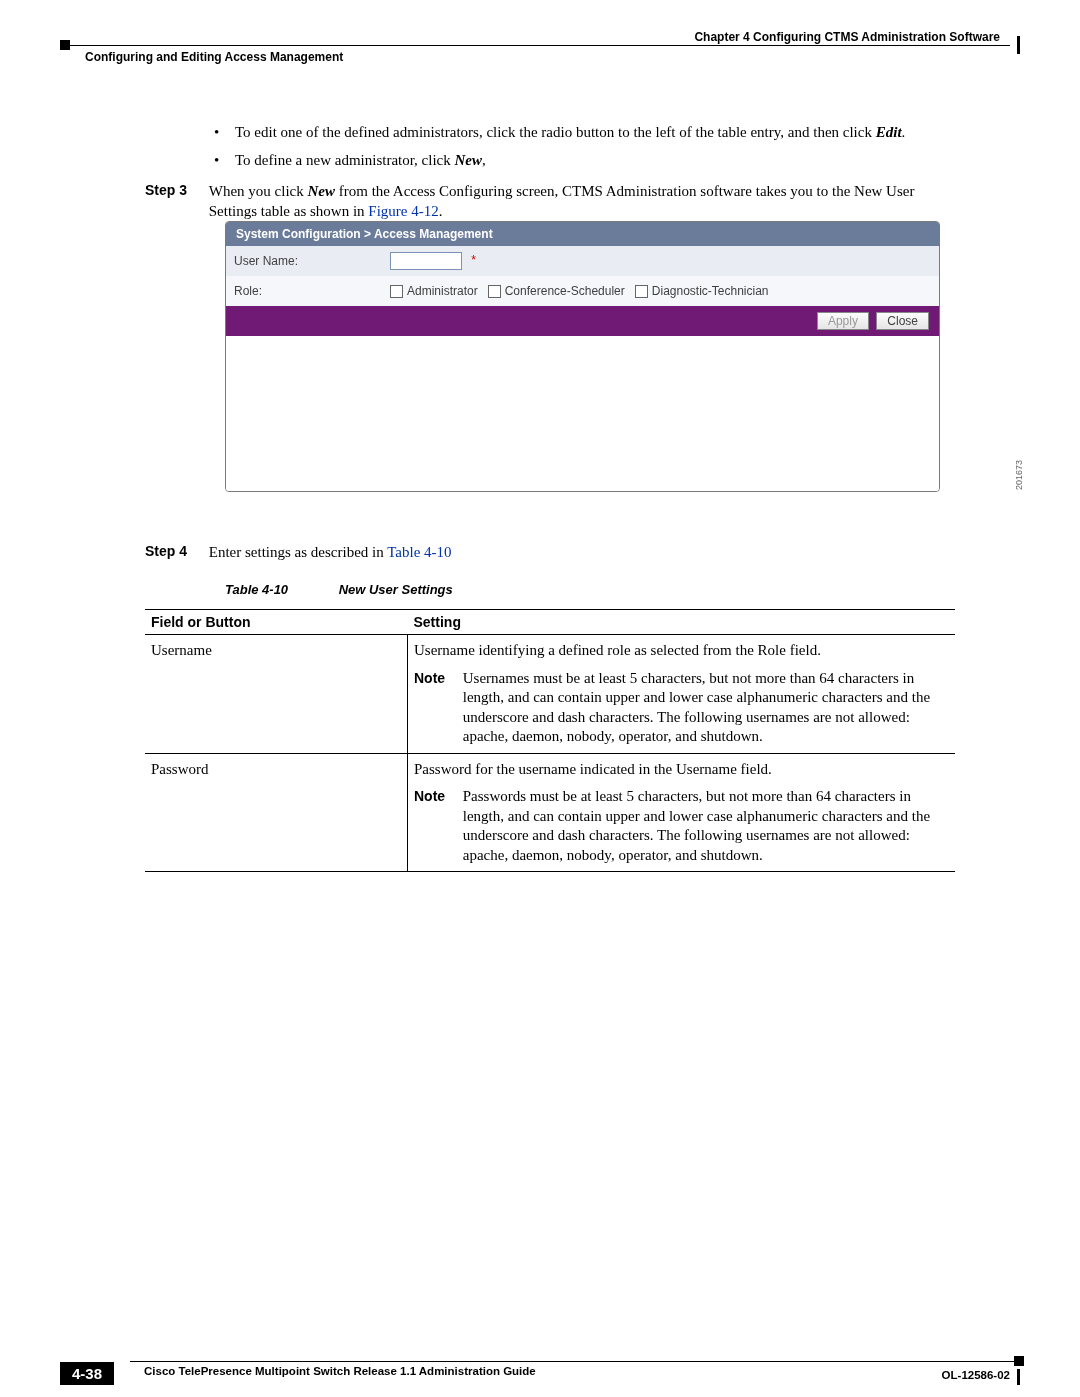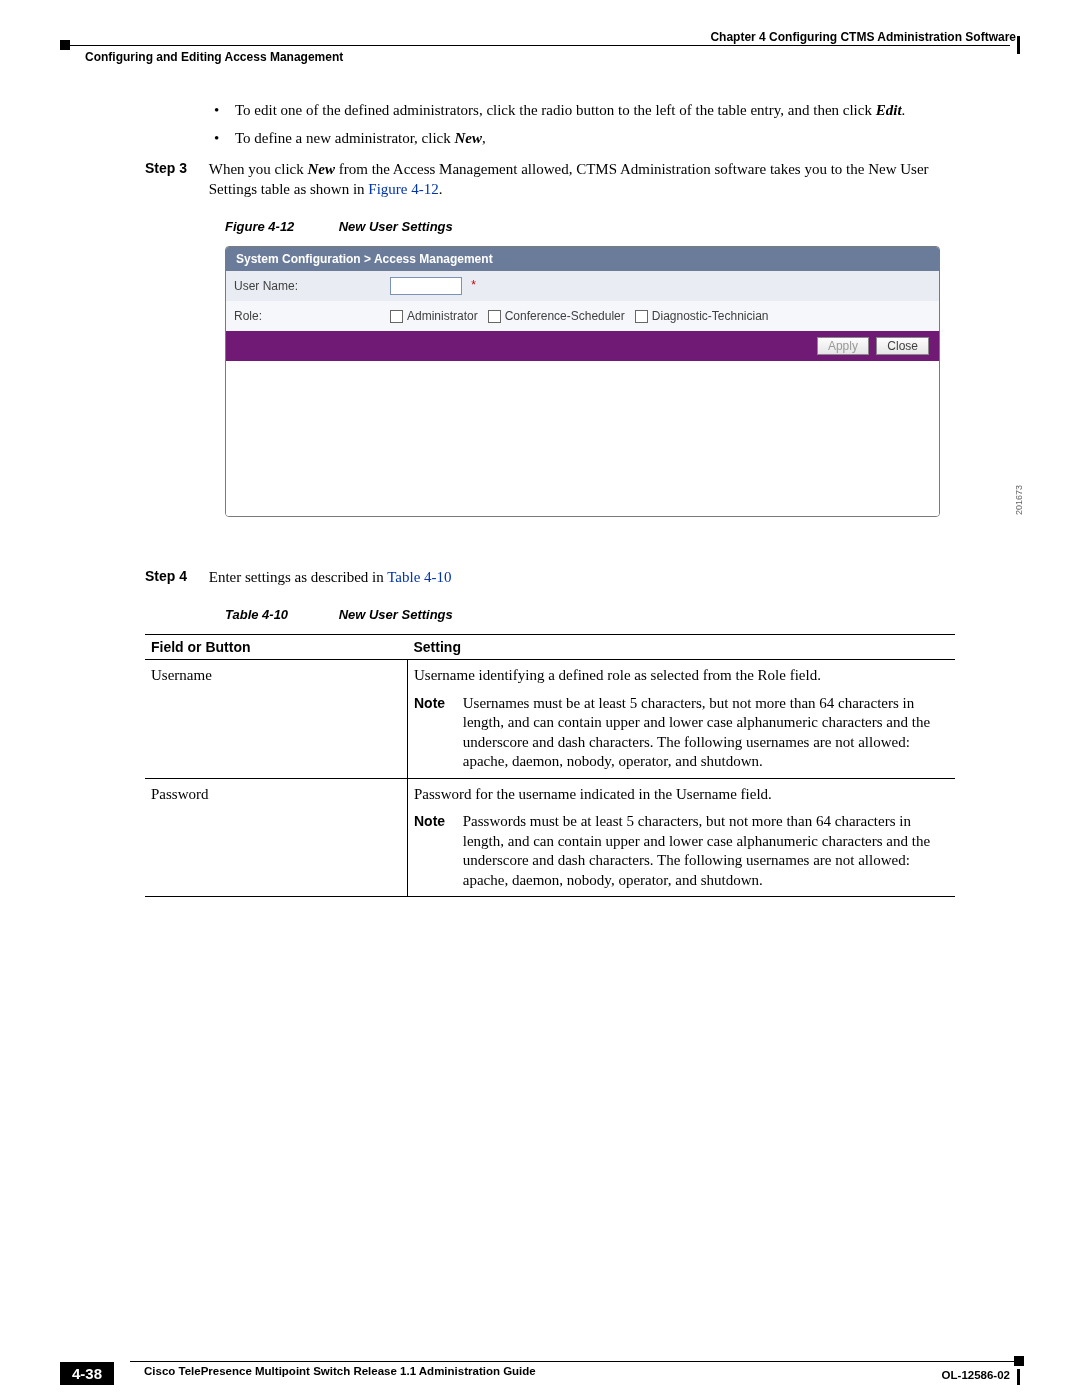--- a/index.html
+++ b/index.html
@@ -17,21 +17,21 @@
     height: 1397px;
     box-sizing: border-box;
     padding: 30px 60px 0 60px;
   }
   .hdr {
     position: relative;
     height: 40px;
   }
   .hdr .right {
     position: absolute;
-    right: 4px;
+    right: 20px;
     top: 0;
     font-family: Arial, Helvetica, sans-serif;
     font-size: 12px;
     font-weight: bold;
     text-align: left;
   }
   .hdr .left {
     position: absolute;
     left: 25px;
     top: 20px;
@@ -52,21 +52,21 @@
     height: 10px;
     background: #000;
   }
   .hdr-tick {
     position: absolute;
     width: 3px;
     height: 18px;
     background: #000;
   }
   .body-area {
-    margin: 30px 10px 0 10px;
+    margin: 52px 10px 0 10px;
   }
   ul.bullets {
     list-style: none;
     margin: 0 0 0 140px;
     padding: 0;
   }
   ul.bullets li {
     position: relative;
     padding-left: 25px;
     margin-bottom: 8px;
@@ -305,28 +305,24 @@
         <span>To edit one of the defined administrators, click the radio button to the left of the table entry, and then click </span><b><i>Edit</i></b><span>.</span>
       </li>
       <li>
         <span>To define a new administrator, click </span><b><i>New</i></b><span>,</span>
       </li>
     </ul>
 
     <div class="step-row">
       <span class="step-label">Step 3</span>
       <span class="step-text">
-        <span>When you click </span><b><i>New</i></b><span> from the Access Management allowed, CTMS Administration software takes you to the New User Settings table as shown in </span><span class="xref">Figure 4-12</span><span>.</span>
+        <span>When you click </span><b><i>New</i></b><span> from the Access Configuring screen, CTMS Administration software takes you to the New User Settings table as shown in </span><span class="xref">Figure 4-12</span><span>.</span>
       </span>
     </div>
 
-    <div class="figcap">
-      <span class="figno">Figure 4-12</span>
-      <span>New User Settings</span>
-    </div>
 
     <div class="shot-wrap">
       <div class="shot">
         <div class="frame">
           <div class="titlebar">System Configuration &gt; Access Management</div>
           <table class="fields">
             <tbody>
                 <tr>
               <td class="lbl">User Name:</td>
               <td>

